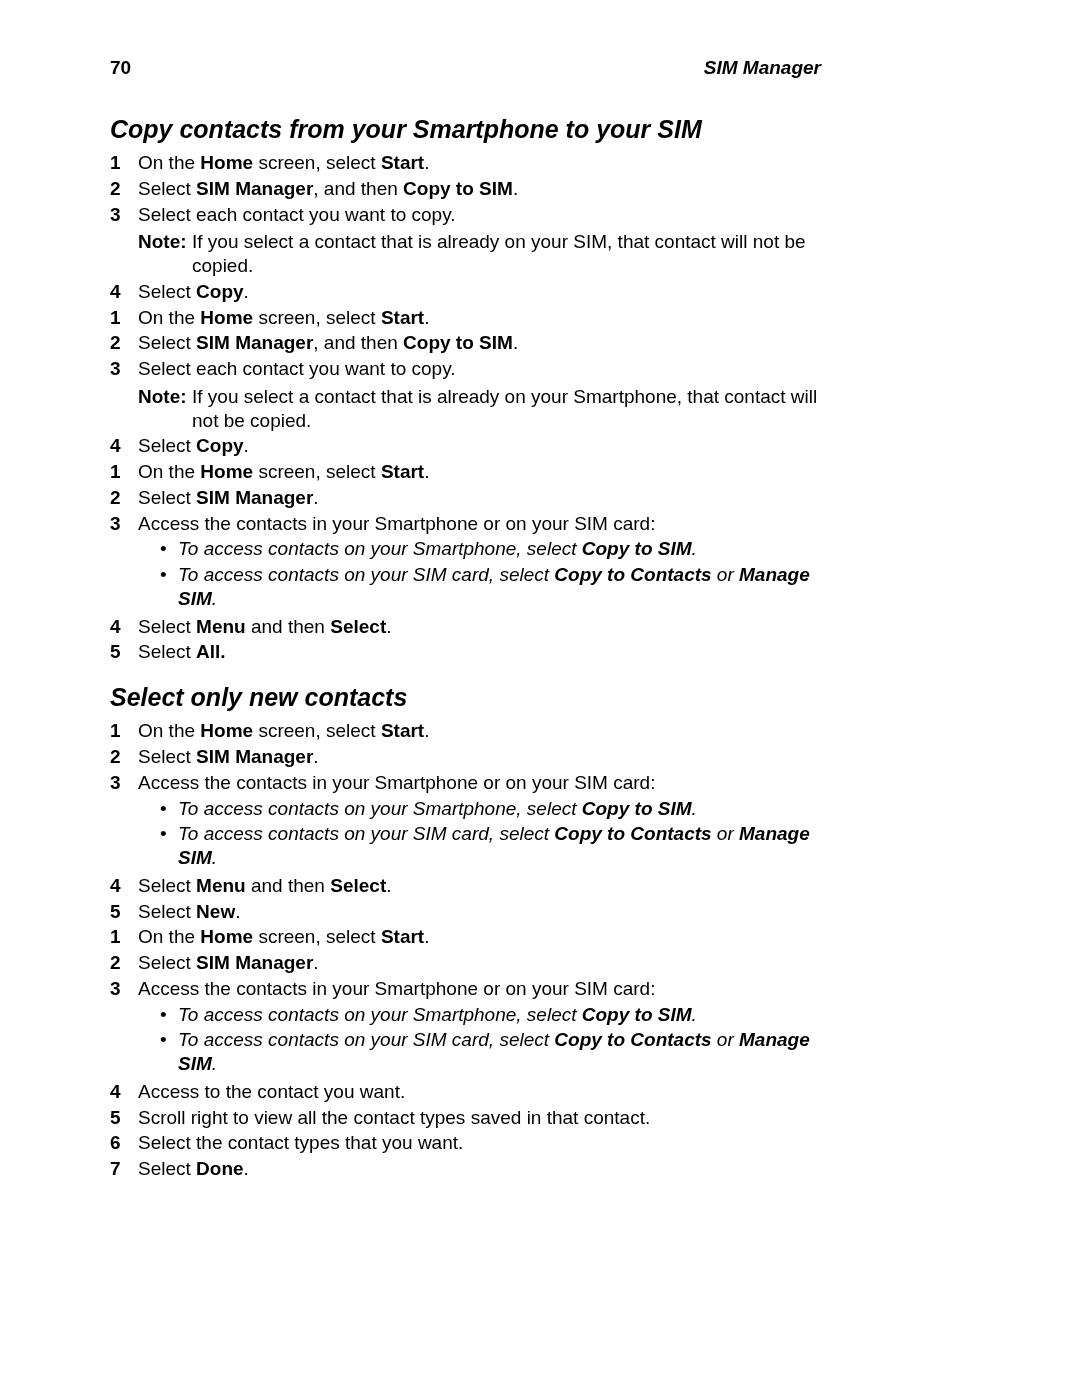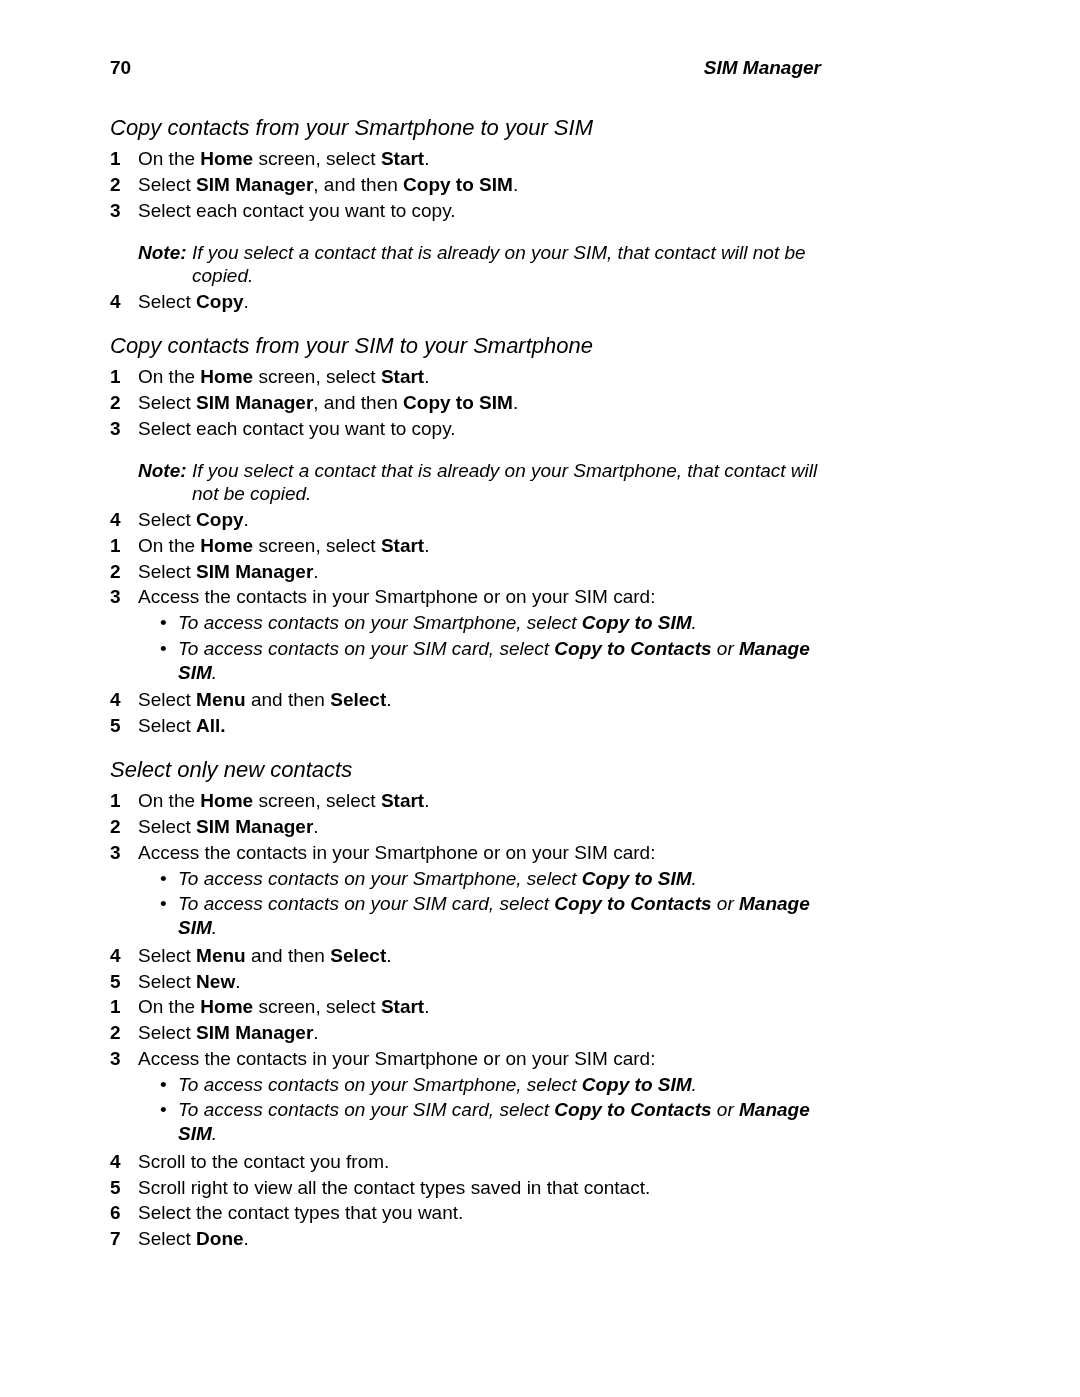--- a/index.html
+++ b/index.html
@@ -26,22 +26,22 @@
   }
   .running-head .pg {
     font-weight: bold;
   }
   .running-head .chap {
     font-style: italic;
     font-weight: bold;
   }
   h2.section {
     font-style: italic;
-    font-weight: normal;
-    font-size: 22px;
+    font-weight: bold;
+    font-size: 25px;
     margin: 18px 0 6px 0;
   }
   ol.steps {
     list-style: none;
     padding: 0;
     margin: 0 0 2px 0;
   }
   ol.steps > li {
     display: flex;
     margin: 2px 0;
@@ -49,22 +49,21 @@
   ol.steps > li > .num {
     width: 28px;
     flex: 0 0 28px;
     font-weight: bold;
   }
   ol.steps > li > .body {
     flex: 1;
   }
   .note {
     display: flex;
-    margin-top: 18px;
-    font-style: italic;
+    margin-top: 4px;
   }
   .note .label {
     width: 54px;
     flex: 0 0 54px;
     font-weight: bold;
   }
   .note .txt {
     flex: 1;
   }
   ul.bullets {
@@ -115,21 +114,20 @@
         <span class="txt">If you select a contact that is already on your SIM, that contact will not be copied.</span>
       </div>
     </span>
       </li>
     <li>
         <span class="num">4</span>
         <span class="body"><span>Select </span><b>Copy</b><span>.</span></span>
       </li>
   </ol>
 
-  <h2 class="section">Copy contacts from your SIM to your Smartphone</h2>
   <ol class="steps">
     <li>
         <span class="num">1</span>
         <span class="body"><span>On the </span><b>Home</b><span> screen, select </span><b>Start</b><span>.</span></span>
       </li>
     <li>
         <span class="num">2</span>
         <span class="body"><span>Select </span><b>SIM Manager</b><span>, and then </span><b>Copy to SIM</b><span>.</span></span>
       </li>
     <li>
@@ -239,21 +237,21 @@
             </li>
         <li>
               <span class="dot">•</span>
               <span class="txt"><span>To access contacts on your SIM card, select </span><b>Copy to Contacts</b><span> or </span><b>Manage SIM</b><span>.</span></span>
             </li>
       </ul>
     </span>
       </li>
     <li>
         <span class="num">4</span>
-        <span class="body">Scroll to the contact you from.</span>
+        <span class="body">Access to the contact you want.</span>
       </li>
     <li>
         <span class="num">5</span>
         <span class="body">Scroll right to view all the contact types saved in that contact.</span>
       </li>
     <li>
         <span class="num">6</span>
         <span class="body">Select the contact types that you want.</span>
       </li>
     <li>

